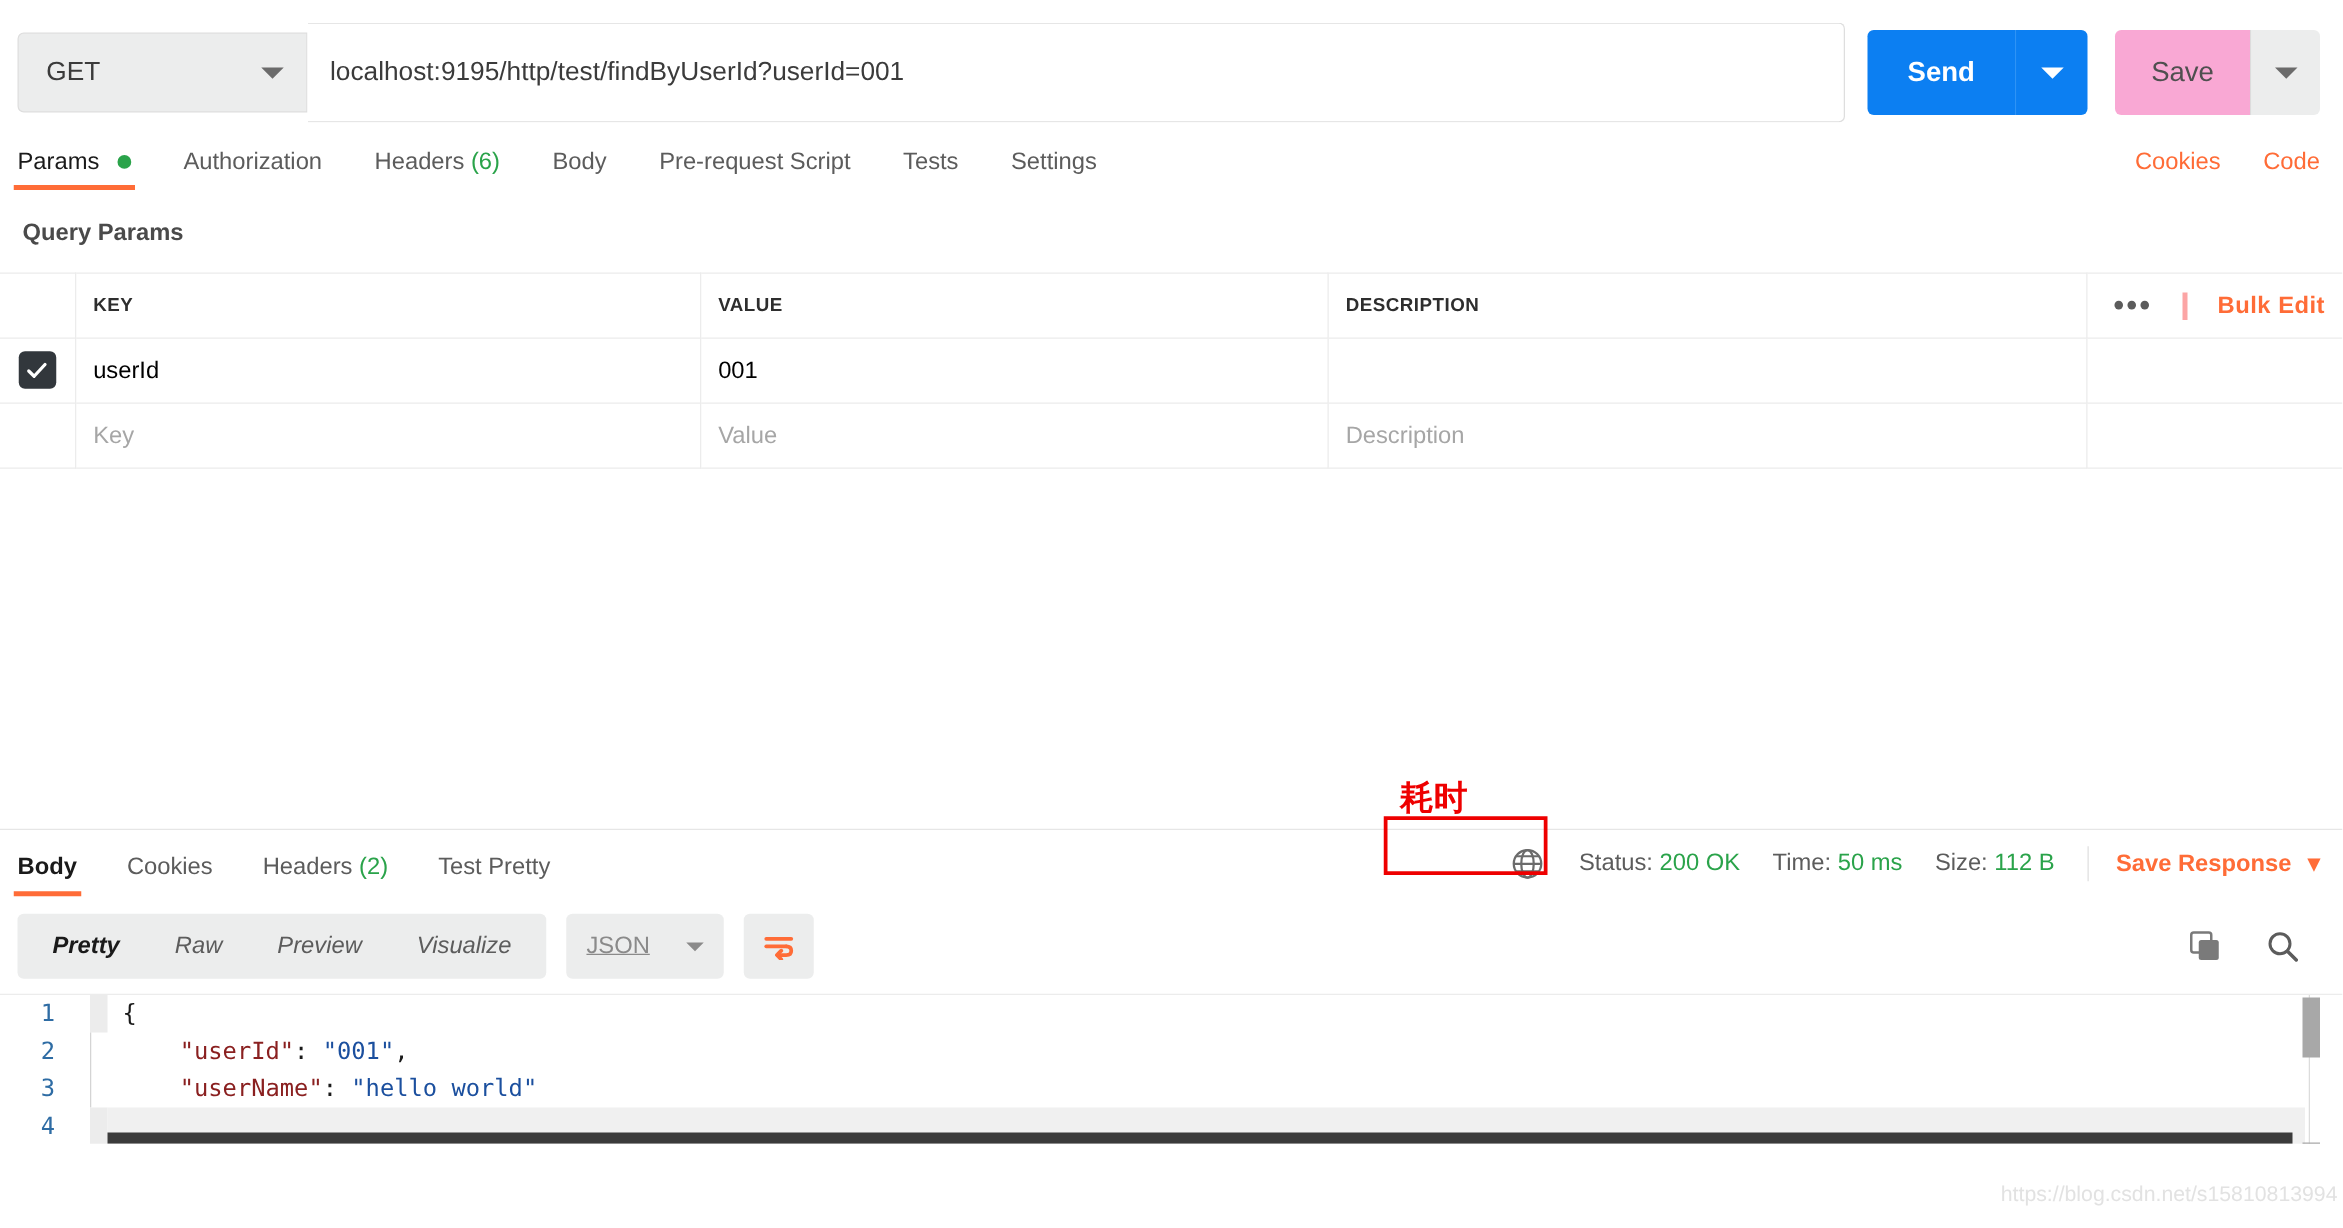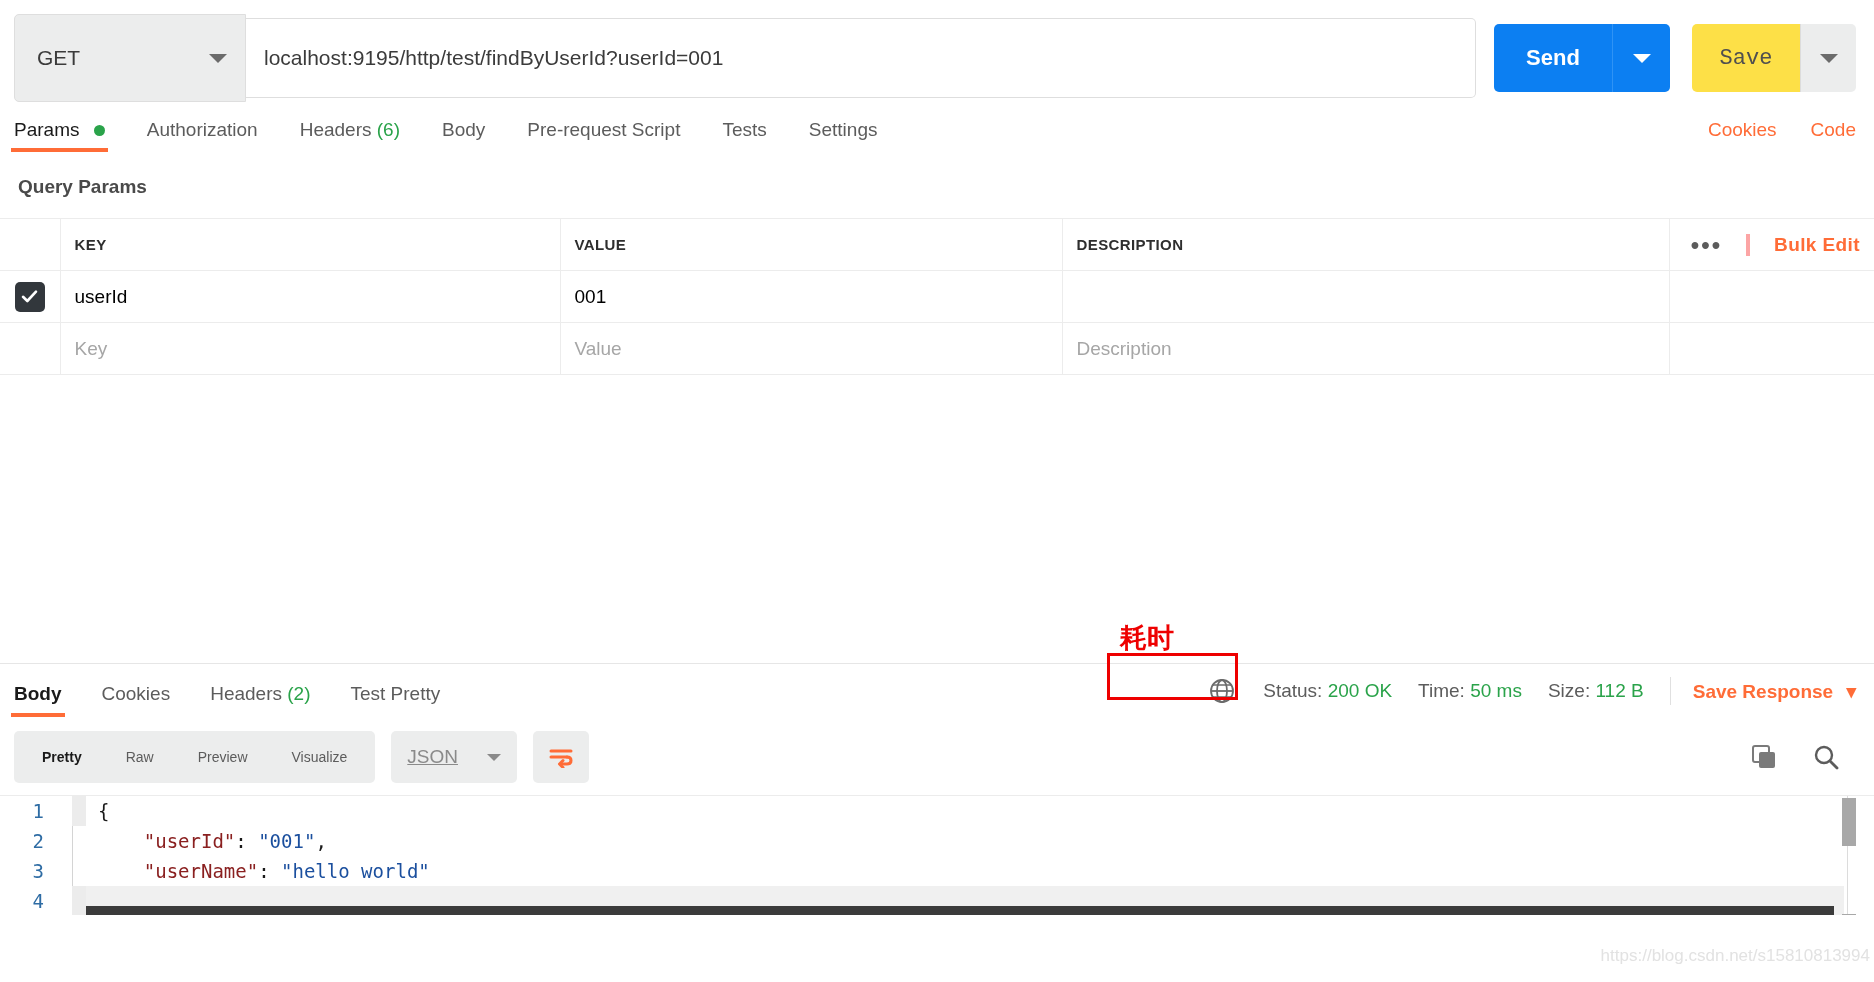--- a/index.html
+++ b/index.html
@@ -9,21 +9,21 @@
     background: #ffffff;
     font-family: "Liberation Sans", sans-serif;
     overflow: hidden;
   }
   .app { position: relative; width: 1874px; height: 982px; background:#fff; }
 
   
   .urlbar { display:flex; align-items:center; padding: 16px 18px 0 14px; height: 100px; }
   .method-box {
     display:flex; align-items:center; justify-content:space-between;
-    width: 232px; height: 88px;
+    width: 232px; height: 64px;
     background:#eceded; border:1px solid #dedede; border-radius:5px 0 0 5px;
     padding: 0 18px 0 22px; cursor:pointer;
   }
   .method-box .m-label { font-size:21px; color:#3b3b3b; }
   .url-input {
     flex:1; height:80px; background:#fff; border:1px solid #dedede; border-left:none;
     border-radius:0 5px 5px 0; display:flex; align-items:center; padding-left:18px;
     font-size:21px; color:#3b3b3b;
   }
   .send-group { display:flex; margin-left:18px; }
@@ -32,23 +32,23 @@
     font-size:22px; font-weight:bold; border-radius:5px 0 0 5px; cursor:pointer;
     font-family:"Liberation Sans", sans-serif;
   }
   .send-caret {
     background:#0c7ff2; width:58px; height:68px; border-radius:0 5px 5px 0;
     border-left:1px solid #2f93f5; display:flex; align-items:center; justify-content:center;
     cursor:pointer;
   }
   .save-group { display:flex; margin-left:22px; }
   .save-btn {
-    background:#fde047; color:#4f4f4f; border:none; height:68px; width:108px;
+    background:#f9a8d4; color:#4f4f4f; border:none; height:68px; width:108px;
     font-size:22px; border-radius:5px 0 0 5px; cursor:pointer;
-    font-family:Liberation Mono, monospace;
+    font-family:Liberation Sans, sans-serif;
   }
   .save-caret {
     background:#eceded; width:56px; height:68px; border-radius:0 5px 5px 0;
     border-left:1px solid #dcdcdc; display:flex; align-items:center; justify-content:center;
     cursor:pointer;
   }
   .caret-dn { width:0;height:0;border-left:9px solid transparent;border-right:9px solid transparent; }
   .caret-dark { border-top:9px solid #6b6b6b; }
   .caret-white { border-top:9px solid #ffffff; }
   .caret-sm { width:0;height:0;border-left:7px solid transparent;border-right:7px solid transparent;border-top:7px solid #8a8a8a; }
@@ -112,21 +112,21 @@
   }
   .resp-meta { margin-left:auto; display:flex; align-items:center; padding-bottom:11px; font-size:19px; color:#5c5c5c; }
   .resp-meta .grp { margin-left:26px; white-space:nowrap; }
   .g { color:#2aa34a; }
   .divider-v { width:1px; height:28px; background:#e0e0e0; margin:0 22px 0 26px; }
   .save-resp { color:#ff6c37; font-size:19px; font-weight:bold; cursor:pointer; white-space:nowrap; }
 
   
   .body-toolbar { display:flex; align-items:center; padding:14px 18px 12px 14px; }
   .seg { display:flex; background:#eceded; border-radius:5px; height:52px; align-items:center; padding:0 6px; }
-  .seg span { font-size:14px; color:#5c5c5c; padding:0 22px; cursor:pointer; }
+  .seg span { font-size:19px; color:#5c5c5c; padding:0 22px; cursor:pointer;font-style:italic; }
   .seg span.active { color:#1a1a1a; font-weight:bold; }
   .fmt-box {
     display:flex; align-items:center; justify-content:space-between;
     background:#eceded; border-radius:5px; height:52px; width:126px; margin-left:16px; padding:0 16px; cursor:pointer;
   }
   .fmt-box span { font-size:19px; color:#8a8a8a;text-decoration:underline; }
   .wrap-btn {
     background:#eceded; border-radius:5px; height:52px; width:56px; margin-left:16px;
     display:flex; align-items:center; justify-content:center; cursor:pointer;
   }

